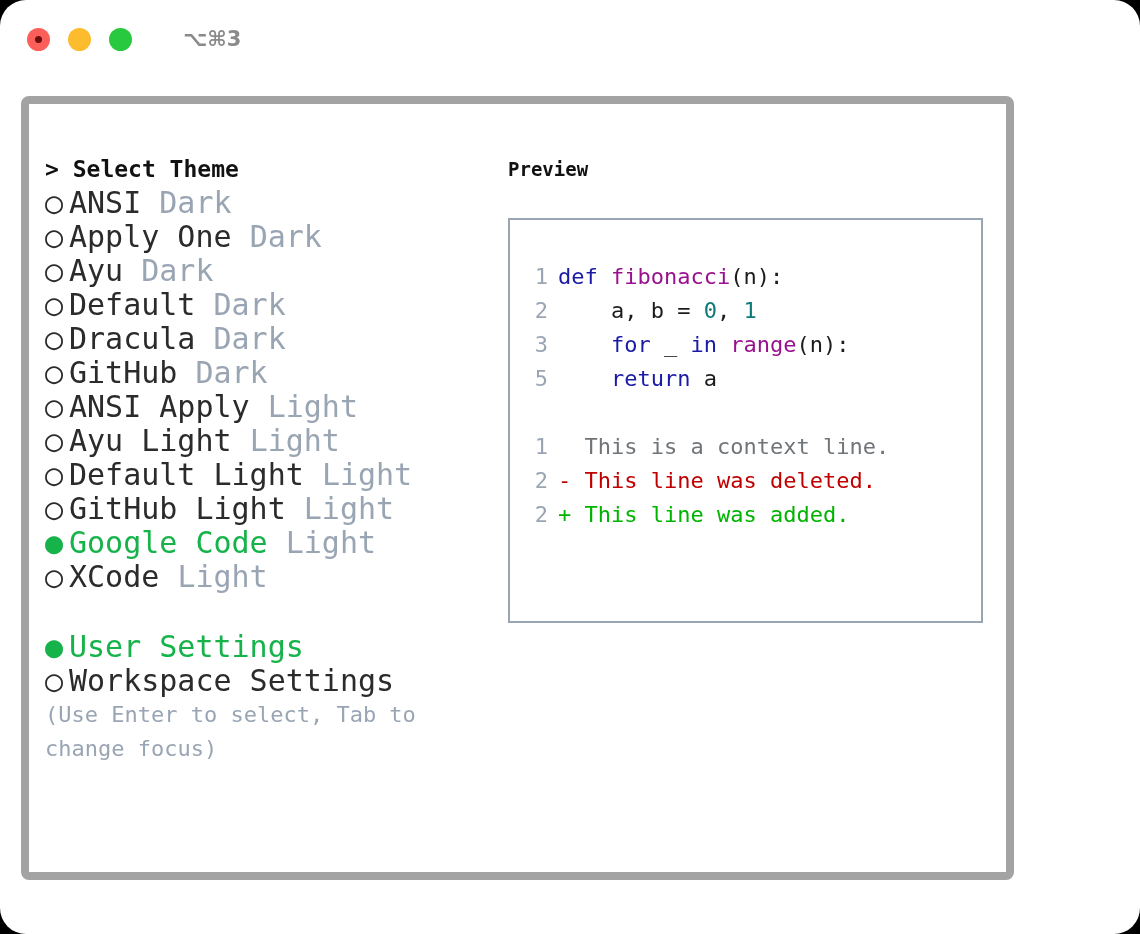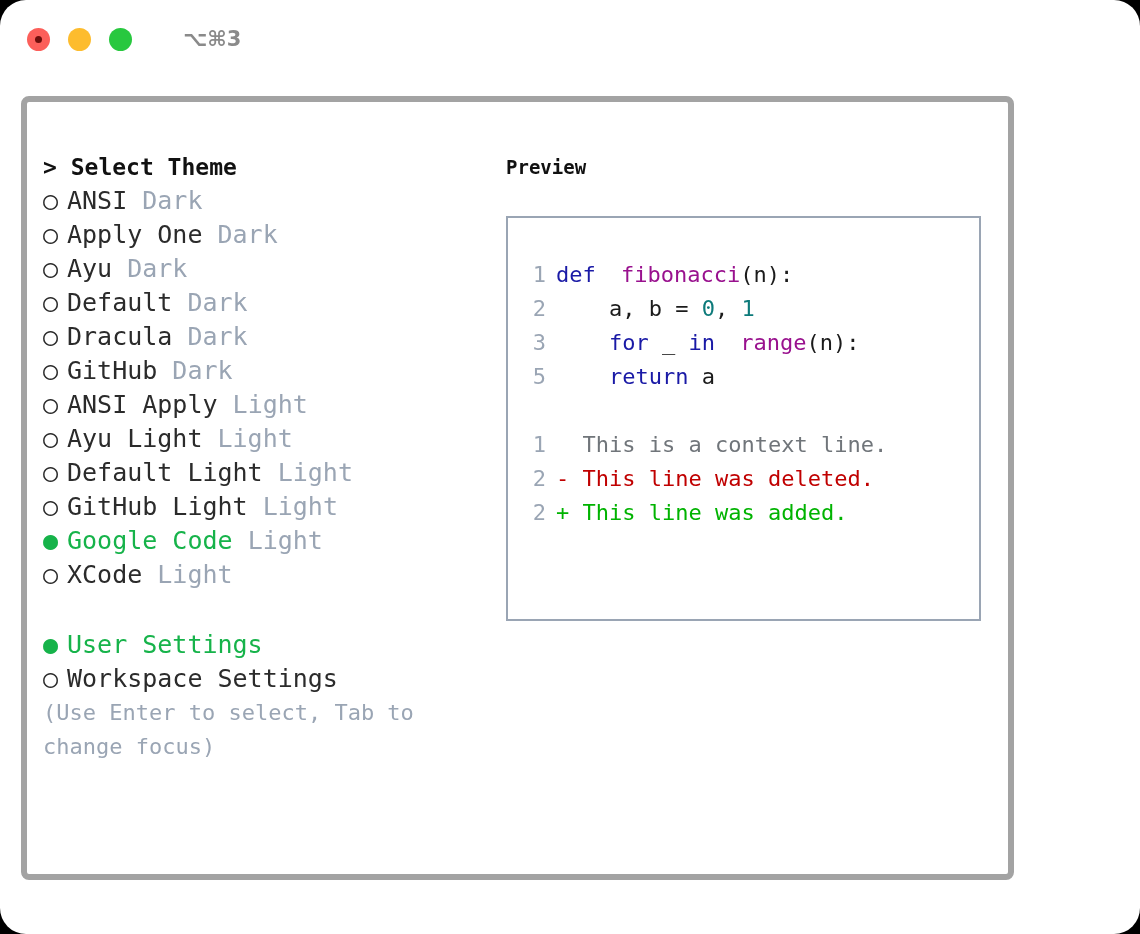--- a/index.html
+++ b/index.html
@@ -66,42 +66,42 @@
     font-family: "DejaVu Sans", sans-serif;
   }
 
   
   .panel {
     position: absolute;
     left: 21px;
     top: 96px;
     width: 993px;
     height: 784px;
-    border: 6px solid #a3a3a3;
+    border: 8px solid #a3a3a3;
     border-radius: 8px;
     box-sizing: border-box;
     background: #ffffff;
   }
 
   
   .left-col {
     position: absolute;
     left: 16px;
     top: 48px;
     width: 440px;
   }
   .theme-header {
     font-size: 23px;
     font-weight: bold;
     color: #111111;
     line-height: 34px;
     white-space: pre;
   }
   .row {
-    font-size: 25px;
+    font-size: 30px;
     line-height: 34px;
     color: #2b2b2b;
     white-space: pre;
     display: block;
   }
   .marker {
     display: inline-block;
     width: 24px;
   }
   .marker-off { color: #2b2b2b; }
@@ -154,21 +154,21 @@
     color: #222222;
   }
   .ln {
     display: inline-block;
     width: 26px;
     text-align: right;
     color: #9aa5b4;
     margin-right: 10px;
   }
   .kw   { color: #1a1aa6; }
-  .fn   { color: #99118e; margin-left: 12px; }
+  .fn   { color: #99118e; }
   .num  { color: #0d7a7a; }
   .plain{ color: #1b1b1b; }
   .diff-gap { height: 34px; }
   .diff-ctx { color: #70757a; }
   .diff-del { color: #c00000; }
   .diff-add { color: #00b300; }
 </style>
 </head>
 <body>
 

